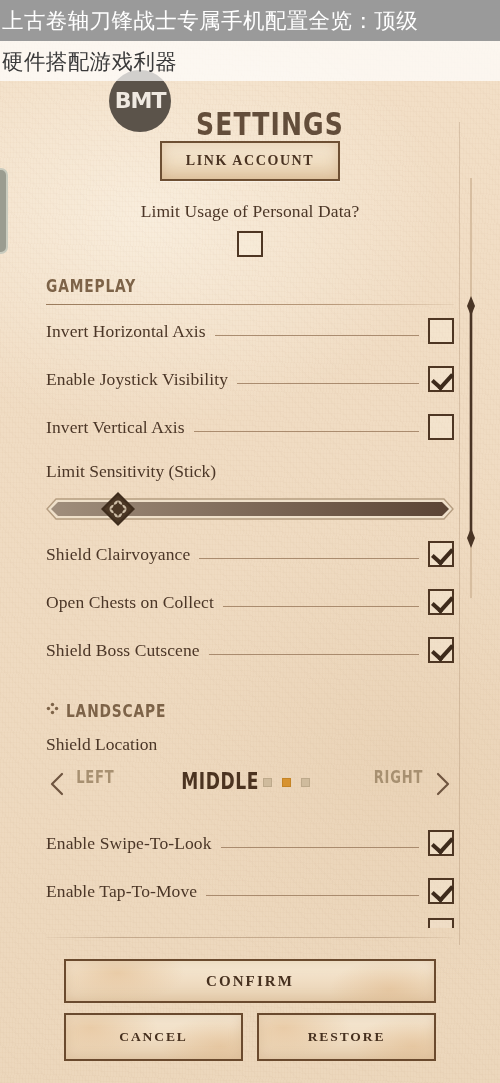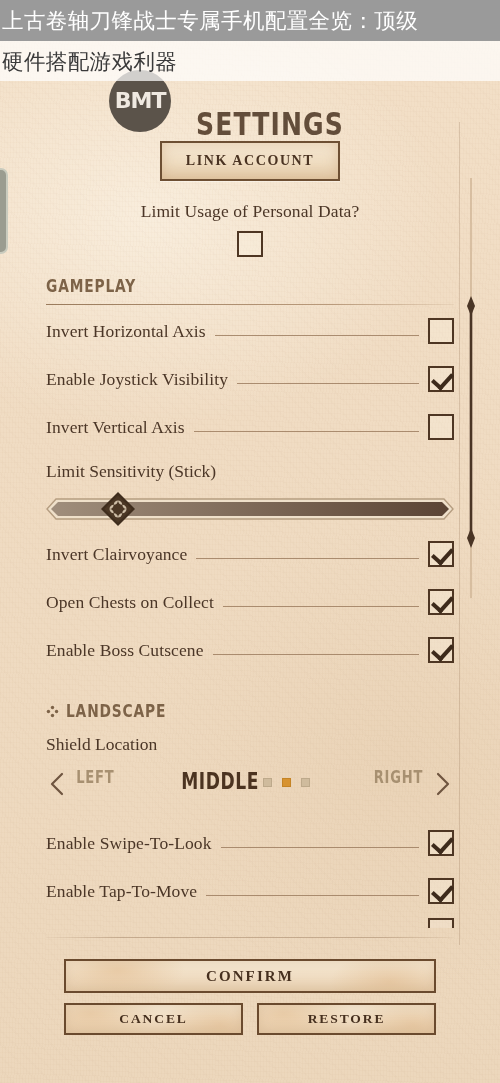--- a/index.html
+++ b/index.html
@@ -220,21 +220,21 @@
     color: #7d6348;
     transform: scaleY(1.16) scaleX(.92);
     transform-origin: left center;
     display: inline-block;
   }
   .sec .sec-rule {
     margin-top: 9px;
     height: 1px;
     background: linear-gradient(90deg, #9a7b5c 0%, #b99a7b 70%, rgba(185,154,123,.15) 100%);
   }
-  .sec.with-glyph { display: flex; align-items: center; gap: 7px; }
+  .sec.with-glyph { display: flex; gap: 7px; }
   .quatrefoil {
     width: 13px; height: 13px;
     flex: 0 0 auto;
     position: relative;
     color: #7d6348;
   }
 
   
   .slider-label {
     font-family: "Liberation Serif", serif;
@@ -368,23 +368,23 @@
     justify-content: center;
     cursor: pointer;
   }
   .btn .lbl {
     font-family: "Liberation Serif", serif;
     font-weight: 700;
     font-size: 15px;
     letter-spacing: 2.1px;
     color: #46301f;
   }
-  .btn-confirm { width: 100%; height: 34px; }
+  .btn-confirm { width: 100%; height: 44px; }
   .btn-row { display: flex; gap: 14px; margin-top: 10px; }
-  .btn-half { flex: 1; height: 32px; }
+  .btn-half { flex: 1; height: 48px; }
   .btn-half .lbl { font-size: 13.5px; letter-spacing: 1.9px; }
 </style>
 </head>
 <body>
 
 <div id="screen">
 
   <div class="header-wrap">
     <div class="settings-title">SETTINGS</div>
   </div>
@@ -456,31 +456,31 @@
             <path d="M8.5 17 a4.2 4.2 0 0 1 4.2 -4.2 a4.2 4.2 0 0 1 -4.2 4.2 z"></path>
             <path d="M8.5 17 a4.2 4.2 0 0 0 4.2 4.2 a4.2 4.2 0 0 0 -4.2 -4.2 z"></path>
             <path d="M25.5 17 a4.2 4.2 0 0 0 -4.2 -4.2 a4.2 4.2 0 0 0 4.2 4.2 z"></path>
             <path d="M25.5 17 a4.2 4.2 0 0 1 -4.2 4.2 a4.2 4.2 0 0 1 4.2 -4.2 z"></path>
           </g>
         </svg>
       </div>
 
       <div id="gameplay-rows2">
           <div class="row">
-            <span class="lbl">Invert Clairvoyance</span>
+            <span class="lbl">Shield Clairvoyance</span>
             <span class="leader"></span>
             <span class="cbox checked"></span>
           </div>
           <div class="row">
             <span class="lbl">Open Chests on Collect</span>
             <span class="leader"></span>
             <span class="cbox checked"></span>
           </div>
           <div class="row">
-            <span class="lbl">Enable Boss Cutscene</span>
+            <span class="lbl">Shield Boss Cutscene</span>
             <span class="leader"></span>
             <span class="cbox checked"></span>
           </div>
         </div>
 
       <div class="sec with-glyph">
         <svg class="quatrefoil" viewBox="0 0 16 16">
           <g fill="#7d6348">
             <circle cx="8" cy="3" r="2.1"></circle>
             <circle cx="8" cy="13" r="2.1"></circle>

